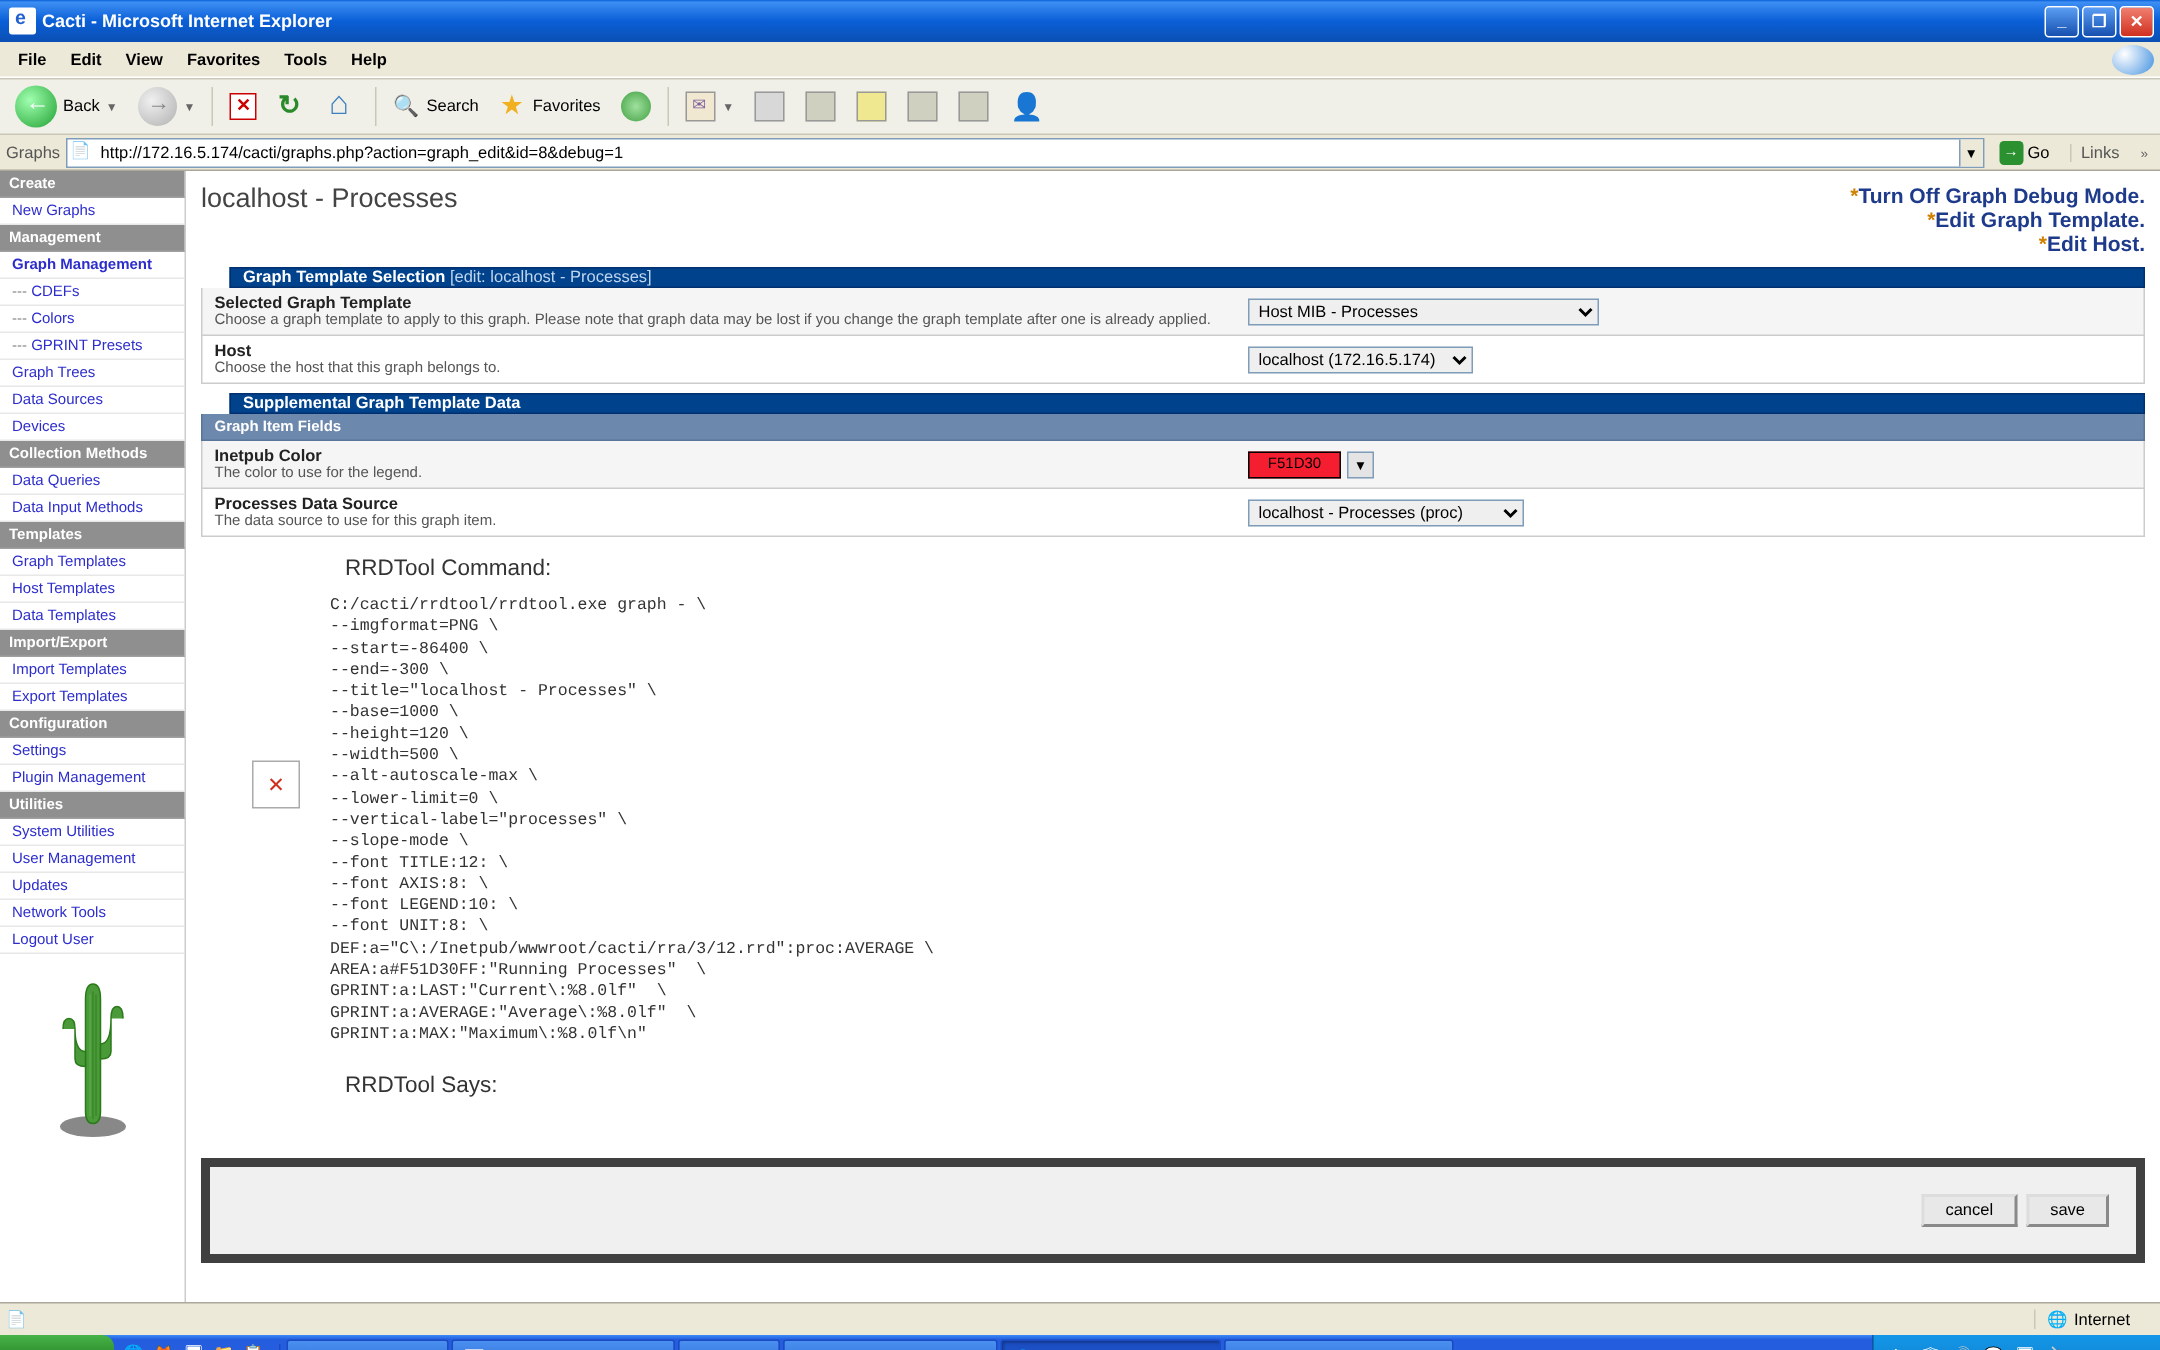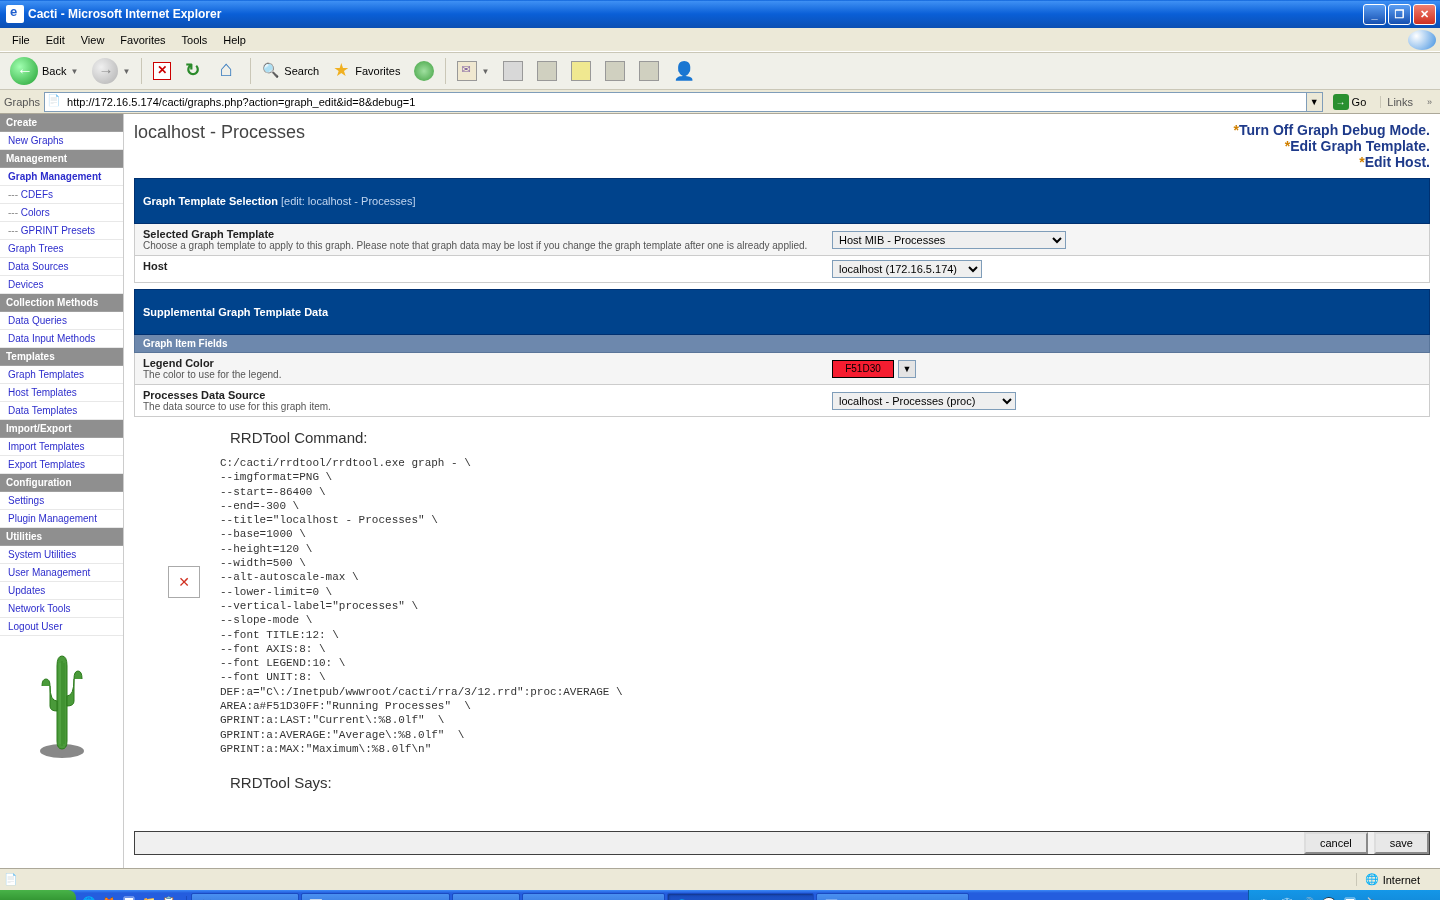--- a/index.html
+++ b/index.html
@@ -10,21 +10,21 @@
 .titlebar .app-icon { width: 18px; height: 18px; margin: 0 4px; display: inline-block; background: #fff; border-radius: 2px; position: relative; }
 .titlebar .app-icon::before { content: "e"; color: #2060cf; font-weight: bold; font-size: 13px; position: absolute; left: 4px; top: -1px; }
 .titlebar .title-text { flex: 1; font-size: 12px; }
 .win-btns { display: flex; gap: 2px; margin-right: 2px; }
 .win-btn { width: 23px; height: 21px; border: 1px solid #fff; border-radius: 3px; display: flex; align-items: center; justify-content: center; font-weight: bold; color: white; font-size: 11px; }
 .win-btn.min, .win-btn.max { background: linear-gradient(to bottom, #5b9ef3, #1650b0); }
 .win-btn.close { background: linear-gradient(to bottom, #f08070, #d03020); }
 
 
 .menubar { height: 24px; background: #ece9d8; display: flex; align-items: center; padding: 0 4px; border-bottom: 1px solid #fff; }
-.menubar .menu-item { padding: 3px 8px; cursor: default; font-size: 11px; }
+.menubar .menu-item { padding: 3px 8px; cursor: default; font-size: 11px; font-weight: bold; }
 .menubar .ie-logo { margin-left: auto; width: 28px; height: 20px; background: radial-gradient(circle at 30% 30%, #fff, #4090e0); border-radius: 50%; position: relative; }
 
 
 .toolbar { height: 38px; background: #f0f0e9; display: flex; align-items: center; border-top: 1px solid #cac7b7; border-bottom: 1px solid #cac7b7; padding: 0 4px; gap: 2px; }
 .tb-btn { display: flex; align-items: center; padding: 3px 5px; border: 1px solid transparent; border-radius: 3px; gap: 4px; cursor: default; font-size: 11px; }
 .tb-sep { width: 1px; height: 26px; background: #cac7b7; margin: 0 3px; }
 .tb-icon { width: 22px; height: 22px; display: inline-block; }
 .drop-arrow { font-size: 8px; color: #666; }
 
 
@@ -50,40 +50,40 @@
 .cactus { text-align: center; padding: 15px 0; }
 
 
 .main { flex: 1; padding: 8px 10px; overflow: auto; font-family: Arial, Helvetica, sans-serif; }
 .main-header { display: flex; margin-bottom: 8px; }
 .page-title { font-size: 18px; color: #444; font-family: Arial; }
 .header-actions { margin-left: auto; text-align: right; font-size: 14px; font-weight: bold; color: #1e3a8a; font-family: Arial; }
 .header-actions a { color: #1e3a8a; text-decoration: none; display: block; cursor: pointer; }
 .header-actions .ast { color: #d08000; }
 
-.section-bar { background: #00438c; color: white; font-weight: bold; padding: 16px 8px; font-size: 11px; border: 1px solid #003070; }
+.section-bar { background: #00438c; color: white; font-weight: bold; padding: 0 8px; font-size: 11px; border: 1px solid #003070; margin-left: 19px; }
 .section-bar .sub { color: #c0d5ef; font-weight: normal; }
 .sub-bar { background: #6d88ad; color: white; font-weight: bold; padding: 3px 8px; font-size: 10px; border: 1px solid #5a7599; border-top: none; }
 .form-row { display: flex; border: 1px solid #ccc; border-top: none; }
 .form-row.alt { background: #f5f5f5; }
 .form-row .desc { flex: 1; padding: 4px 8px; font-size: 11px; }
 .form-row .desc .lbl { font-weight: bold; color: #222; }
 .form-row .desc .help { color: #555; font-size: 10px; }
 .form-row .field { width: 605px; padding: 4px 8px; display: flex; align-items: center; gap: 4px; }
 .form-row select { border: 1px solid #7f9db9; font-size: 11px; padding: 1px 2px; font-family: Arial; }
 .color-swatch { display: inline-block; width: 62px; height: 18px; background: #f51d30; border: 1px solid #000; color: #000; text-align: center; line-height: 16px; font-size: 10px; }
 .drop-btn { width: 18px; height: 18px; border: 1px solid #7f9db9; background: #e4e4e4; font-size: 9px; line-height: 16px; text-align: center; }
 
 .rrd-section { margin-top: 12px; margin-left: 96px; }
 .rrd-title { font-size: 15px; font-family: Arial; margin-bottom: 10px; color: #333; }
 .rrd-body { display: flex; gap: 20px; align-items: flex-start; }
 .rrd-img-broken { width: 32px; height: 32px; border: 1px solid #aaa; display: flex; align-items: center; justify-content: center; margin-left: -62px; margin-top: 110px; font-size: 14px; color: #d03020; background: #fff; }
 .rrd-cmd { font-family: 'Courier New', monospace; font-size: 11px; color: #333; white-space: pre; line-height: 1.3; }
 
-.btn-row { display: flex; justify-content: flex-end; gap: 6px; margin-top: 40px; border: 1px solid #404040; padding: 0; background: #f0f0f0; }
+.btn-row { display: flex; justify-content: flex-end; gap: 6px; margin-top: 40px; border: 6px solid #404040; padding: 18px; background: #f0f0f0; }
 .btn-row button { padding: 3px 14px; border: 2px outset #ddd; background: #e8e8e8; font-size: 11px; font-family: Arial; cursor: pointer; }
 
 
 .statusbar { height: 22px; background: #ece9d8; border-top: 1px solid #aca899; display: flex; align-items: center; font-size: 11px; }
 .status-left { flex: 1; padding-left: 4px; display: flex; align-items: center; gap: 4px; }
 .status-right { display: flex; align-items: center; gap: 4px; padding-right: 20px; border-left: 1px solid #cac7b7; padding-left: 8px; }
 
 
 .taskbar { height: 30px; background: linear-gradient(to bottom, #3c8af7, #245dde 10%, #245dde 90%, #1a4bc0); display: flex; align-items: center; color: white; font-size: 11px; }
 .start-btn { height: 30px; padding: 0 20px 0 10px; background: linear-gradient(to bottom, #48b348, #2a8a2a 50%, #1f6f1f); display: flex; align-items: center; font-weight: bold; font-style: italic; font-size: 14px; gap: 4px; border-radius: 0 8px 8px 0; cursor: pointer; }
@@ -271,32 +271,33 @@
           <div class="lbl">Selected Graph Template</div>
           <div class="help">Choose a graph template to apply to this graph. Please note that graph data may be lost if you change the graph template after one is already applied.</div>
         </div>
       <div class="field">
           <select style="width:234px"><option>Host MIB - Processes</option></select>
         </div>
     </div>
     <div class="form-row">
       <div class="desc">
           <div class="lbl">Host</div>
+          <div class="help">Choose the host that this graph belongs to.</div>
         </div>
       <div class="field">
           <select style="width:150px"><option>localhost (172.16.5.174)</option></select>
         </div>
     </div>
 
     <div style="height:6px"></div>
     <div class="section-bar">Supplemental Graph Template Data</div>
     <div class="sub-bar">Graph Item Fields</div>
     <div class="form-row alt">
       <div class="desc">
-          <div class="lbl">Legend Color</div>
+          <div class="lbl">Inetpub Color</div>
           <div class="help">The color to use for the legend.</div>
         </div>
       <div class="field">
           <span class="color-swatch">F51D30</span>
           <span class="drop-btn">▼</span>
         </div>
     </div>
     <div class="form-row">
       <div class="desc">
           <div class="lbl">Processes Data Source</div>

